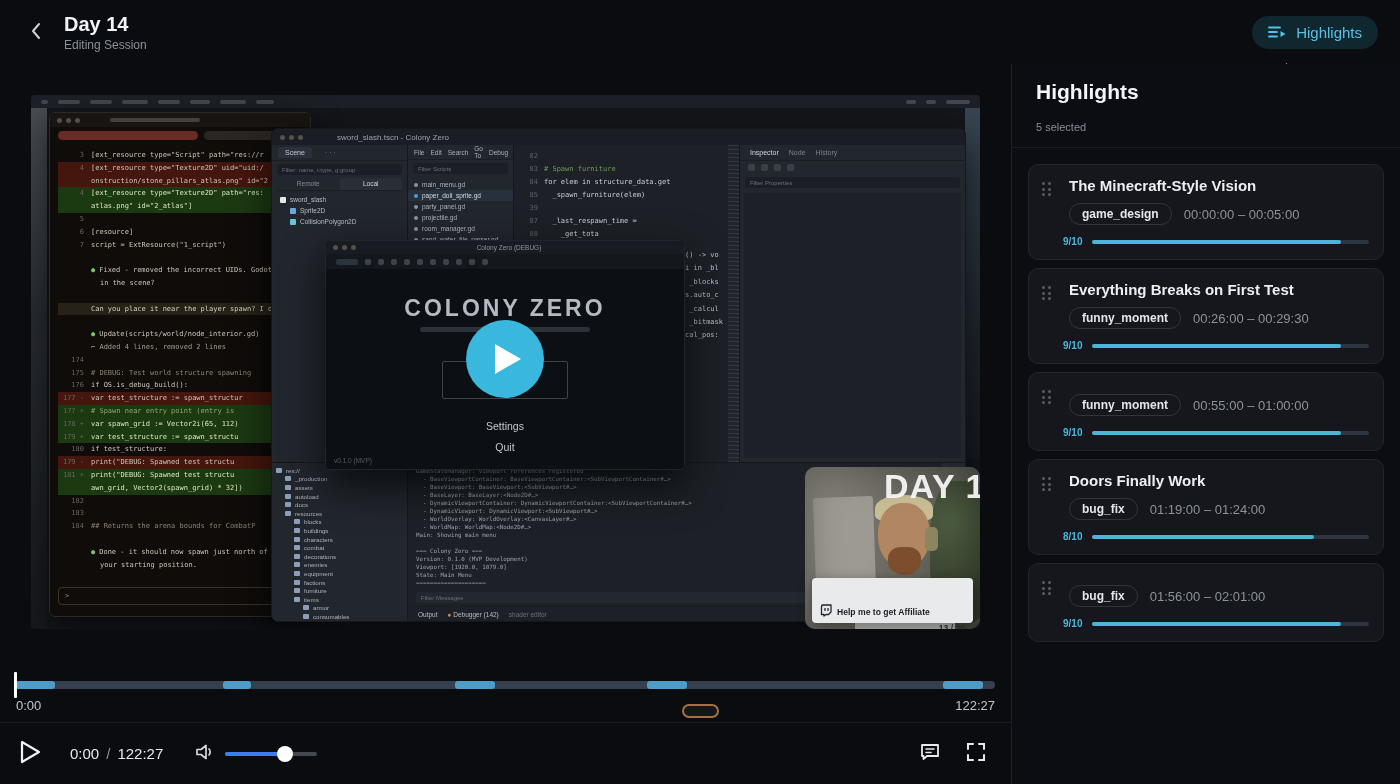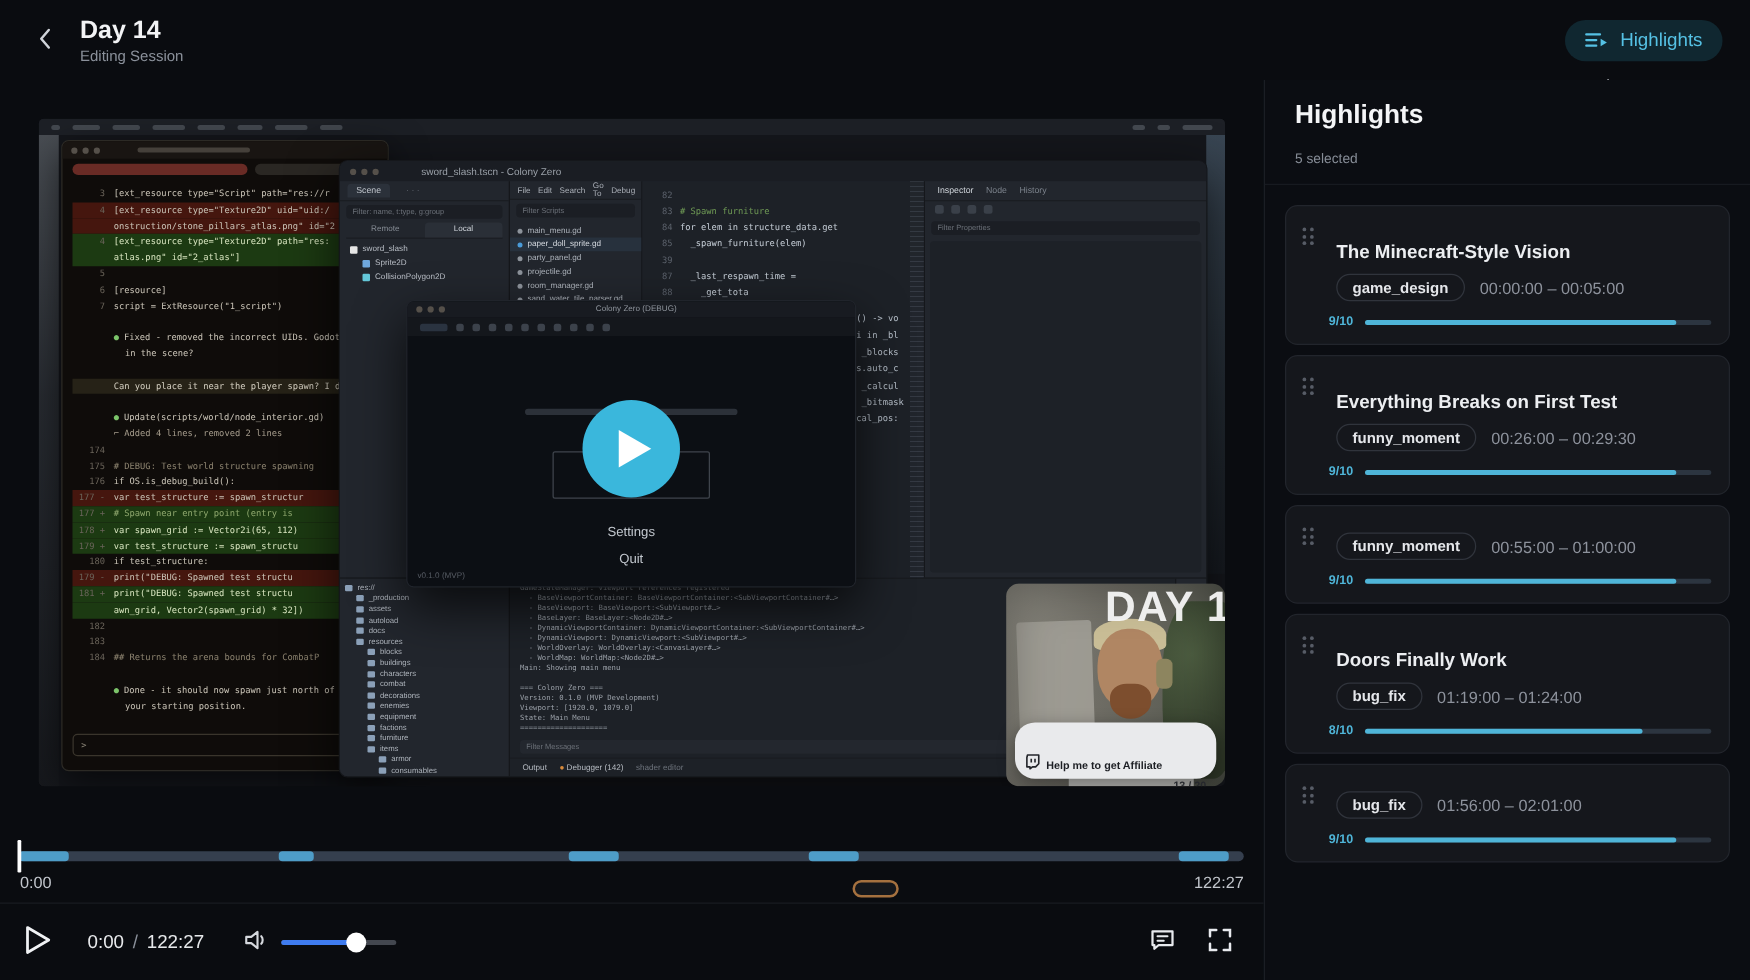--- a/index.html
+++ b/index.html
@@ -139,21 +139,21 @@
   .wc-band{position:absolute;left:70px;top:28px;width:58px;height:26px;background:#c9bd96;border-radius:50% 50% 20% 20%;}
   .wc-head{position:absolute;left:73px;top:36px;width:52px;height:64px;background:#b08663;border-radius:46%;}
   .wc-cup{position:absolute;left:120px;top:60px;width:13px;height:24px;background:#8d855f;border-radius:5px;}
   .wc-beard{position:absolute;left:83px;top:80px;width:33px;height:28px;background:#7d4e2e;border-radius:40% 40% 50% 50%;}
   .wc-shirt{position:absolute;left:50px;top:116px;width:100px;height:50px;background:#d3d3cf;border-radius:14px 14px 0 0;}
   .wc-shade{position:absolute;inset:0;box-shadow:inset 0 0 40px rgba(0,0,0,.35);}
 
   .day-label{position:absolute;left:853px;top:372px;font-size:34px;font-weight:700;letter-spacing:1px;color:rgba(245,245,245,.95);white-space:nowrap;}
 
   
-  .affiliate{position:absolute;left:781px;top:483px;width:161px;height:45px;background:#e9eaec;border-radius:16px;
+  .affiliate{position:absolute;left:781px;top:483px;width:161px;height:45px;background:#e9eaec;border-radius:4px;
              box-sizing:border-box;padding:5px 8px 6px;box-shadow:0 4px 14px rgba(0,0,0,.4);}
   .aff-row{display:flex;align-items:center;gap:5px;}
   .aff-label{font-size:8.6px;font-weight:700;color:#1d1f24;white-space:nowrap;}
   .aff-right{margin-left:auto;text-align:right;line-height:1.05;}
   .aff-count{font-size:8.6px;font-weight:600;color:#26282d;margin-top:41px;}
   .aff-caption{font-size:7px;color:#8a8e95;}
   .aff-bar{position:relative;margin-top:4px;height:5px;border-radius:2.5px;background:#c6ccd6;overflow:hidden;}
   .aff-fill{position:absolute;left:0;top:0;bottom:0;border-radius:2.5px;background:#8198bc;}
   .aff-mark{position:absolute;top:1px;width:3px;height:3px;border-radius:50%;background:#3a3f46;}
 
@@ -181,21 +181,21 @@
   
   .panel{position:absolute;left:1011px;top:64px;right:0;bottom:0;border-left:1px solid #1b1e24;background:#0b0d12;display:flex;flex-direction:column;box-sizing:border-box;}
   .panel-header{padding:16px 24px 14px;}
   .panel-title{font-size:21px;font-weight:700;color:#f4f5f7;}
   .panel-subtitle{font-size:11px;color:#878d97;margin-top:17px;}
   .panel-divider{border-bottom:1px solid #171a20;}
   .hl-list{flex:1;padding:16px;display:flex;flex-direction:column;gap:8px;overflow:hidden;}
   .hl-card{position:relative;background:#15171c;border:1px solid #22252c;border-radius:10px;padding:12px 14px;box-sizing:border-box;cursor:pointer;}
   .hl-handle{position:absolute;left:13px;top:17px;display:grid;grid-template-columns:repeat(2,3px);gap:2.5px;cursor:grab;}
   .hl-handle span{width:3px;height:3px;border-radius:50%;background:#575c66;}
-  .hl-title{margin-left:26px;font-size:15px;font-weight:600;color:#eceef1;white-space:nowrap;overflow:hidden;margin-top:16px;}
+  .hl-title{margin-left:26px;font-size:15px;font-weight:600;color:#eceef1;white-space:nowrap;overflow:hidden;}
   .hl-row2{margin-left:26px;margin-top:9px;display:flex;align-items:center;gap:12px;}
   .hl-tag{border:1px solid #30343c;border-radius:999px;padding:3px 12px;font-size:12px;font-weight:700;color:#e4e6ea;}
   .hl-time{font-size:13px;color:#8d929c;}
   .hl-row3{margin-top:11px;display:flex;align-items:center;gap:10px;padding-left:20px;}
   .hl-score{font-size:10px;font-weight:600;color:#4fb5d8;flex:none;}
   .hl-bar{flex:1;height:4px;border-radius:2px;background:#2c3540;position:relative;}
   .hl-fill{position:absolute;left:0;top:0;bottom:0;border-radius:2px;background:#4fb5d8;}
   .panel-footer{padding:13px 16px;border-top:1px solid #14171d;}
   .compile-btn{width:100%;height:30px;border:none;border-radius:8px;background:#3fb6da;color:#fff;font-size:14px;font-weight:600;
                font-family:inherit;display:flex;align-items:center;justify-content:center;gap:10px;cursor:pointer;}
@@ -470,20 +470,21 @@
             <i></i>
             <i></i>
             <i></i>
             <i></i>
             <i></i>
             <i></i>
             <i></i>
             <i></i>
         </div>
         <div class="gw-view">
+          <div class="game-title">COLONY ZERO</div>
           <div class="game-sub"></div>
           <div class="game-btn-box"></div>
           <div class="game-menu-item" style="top:151px">Settings</div>
           <div class="game-menu-item" style="top:172px">Quit</div>
           <div class="game-version">v0.1.0 (MVP)</div>
         </div>
       </div>
 
       <div class="play-overlay">
         <span>

